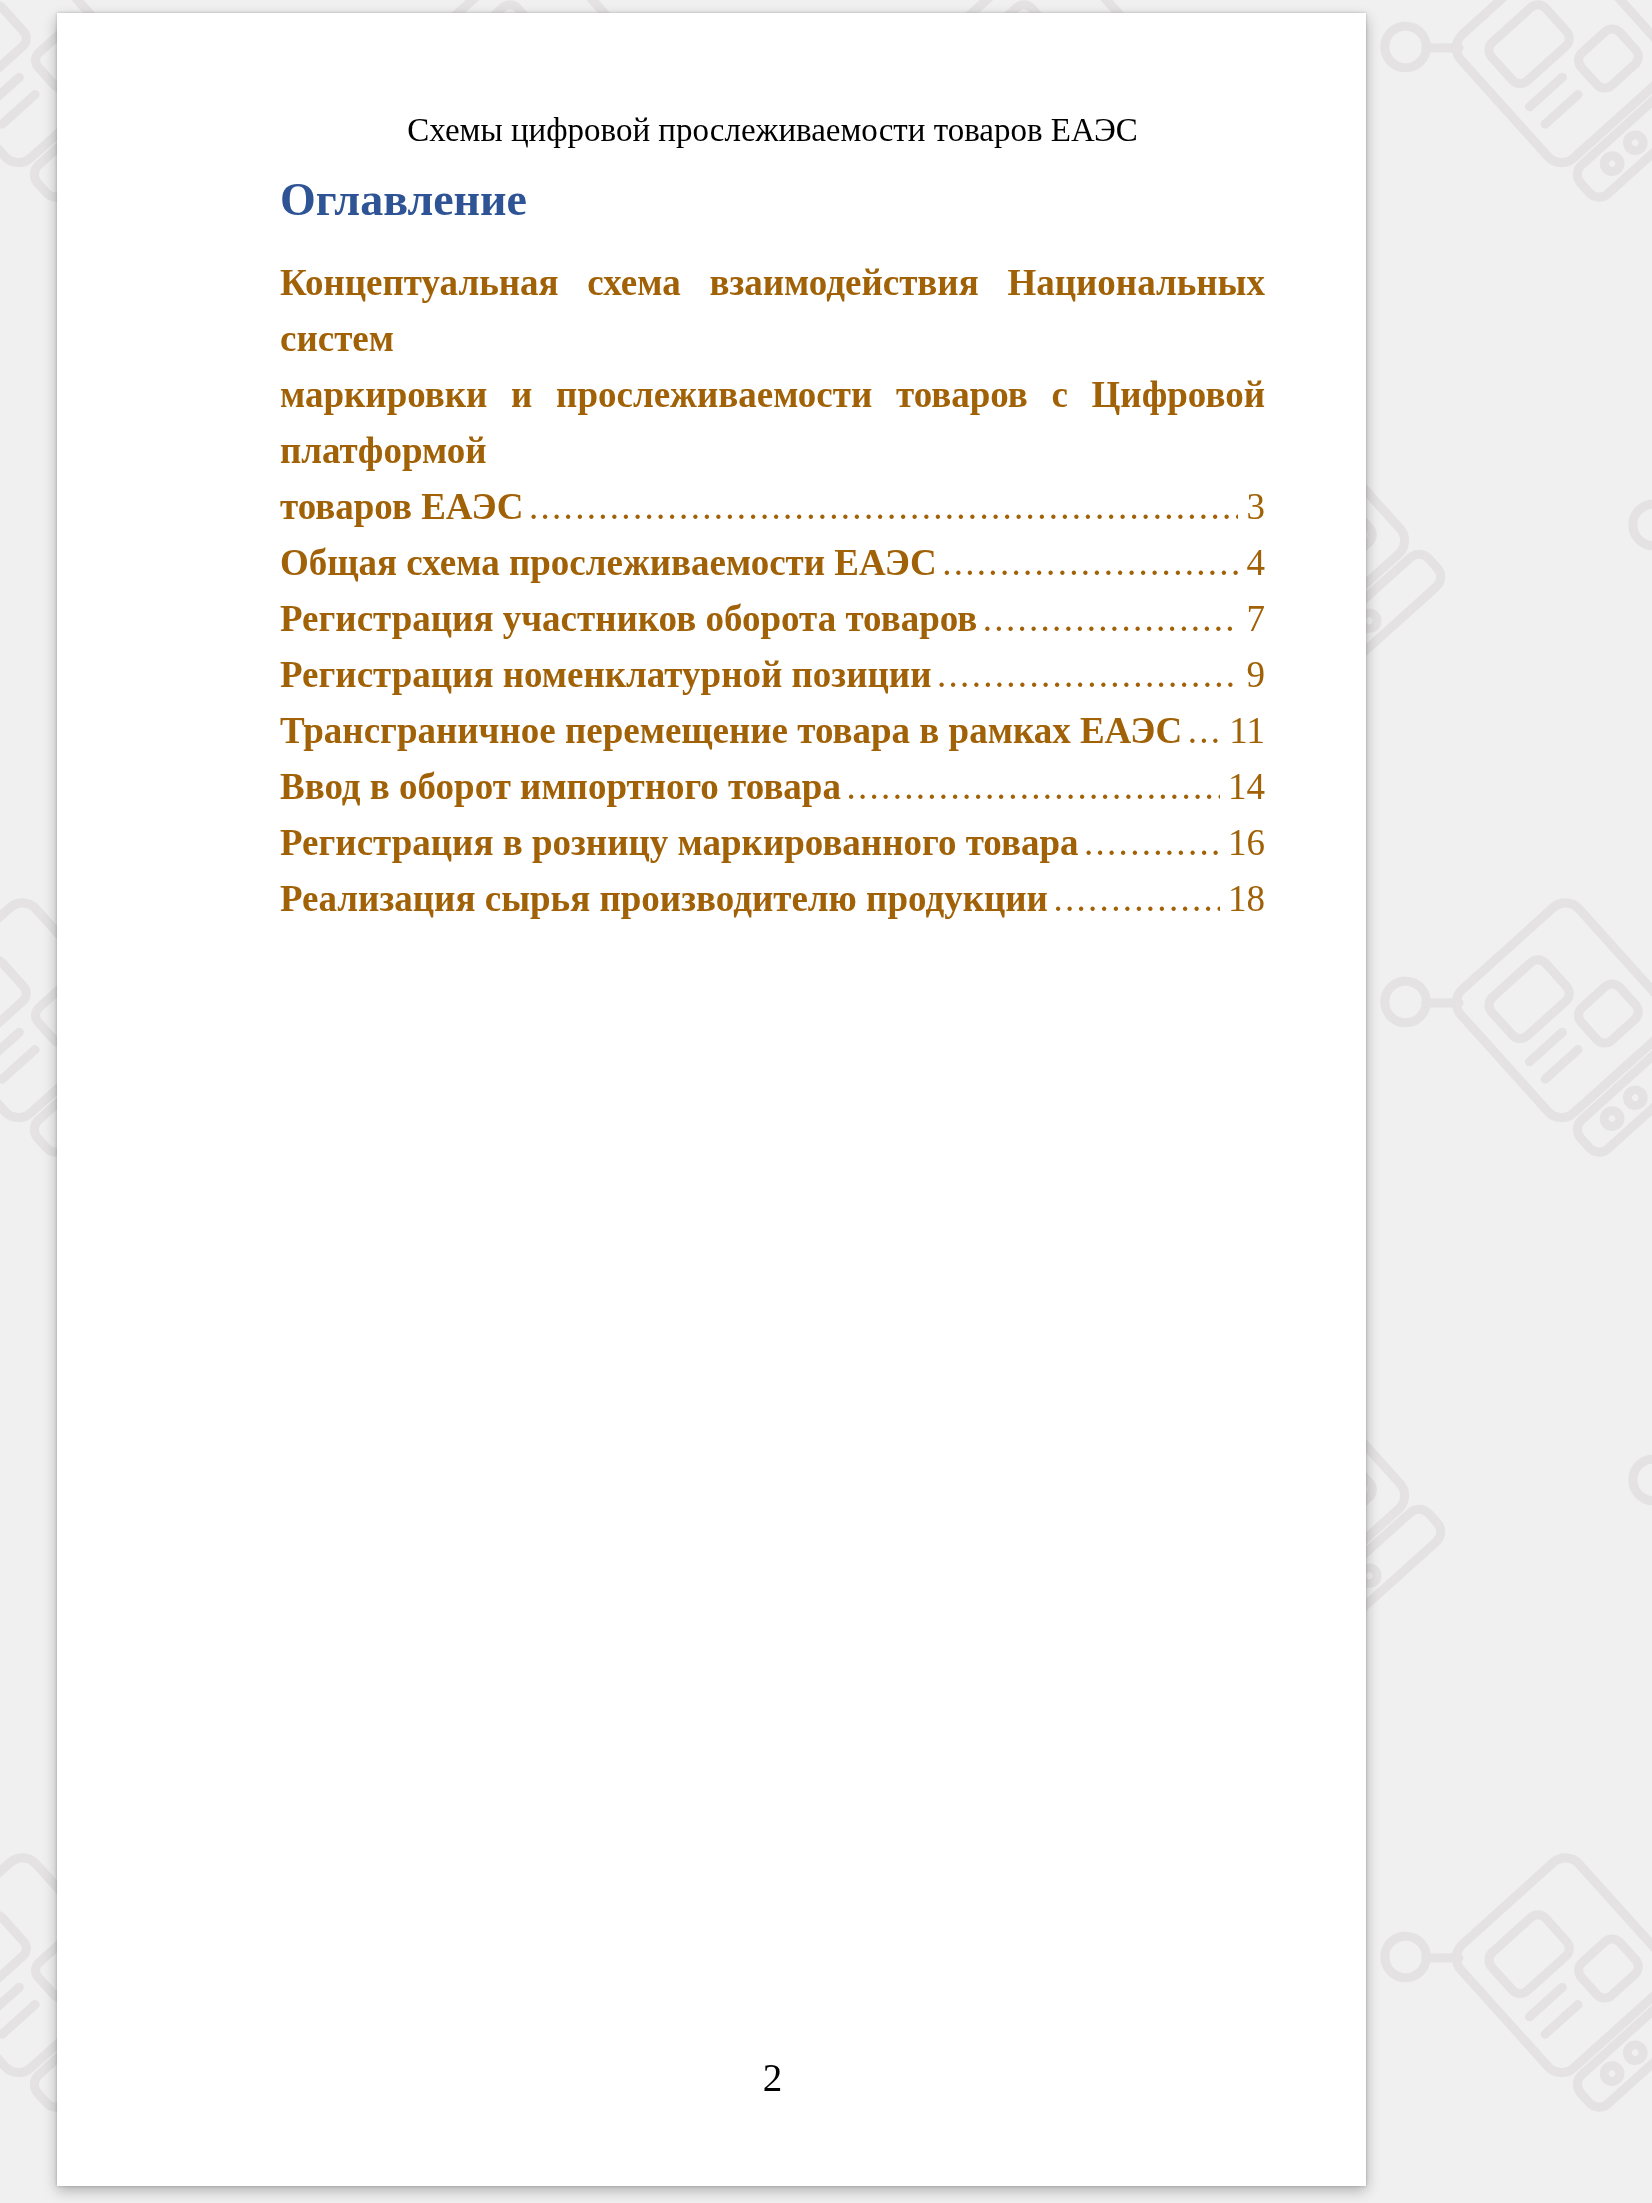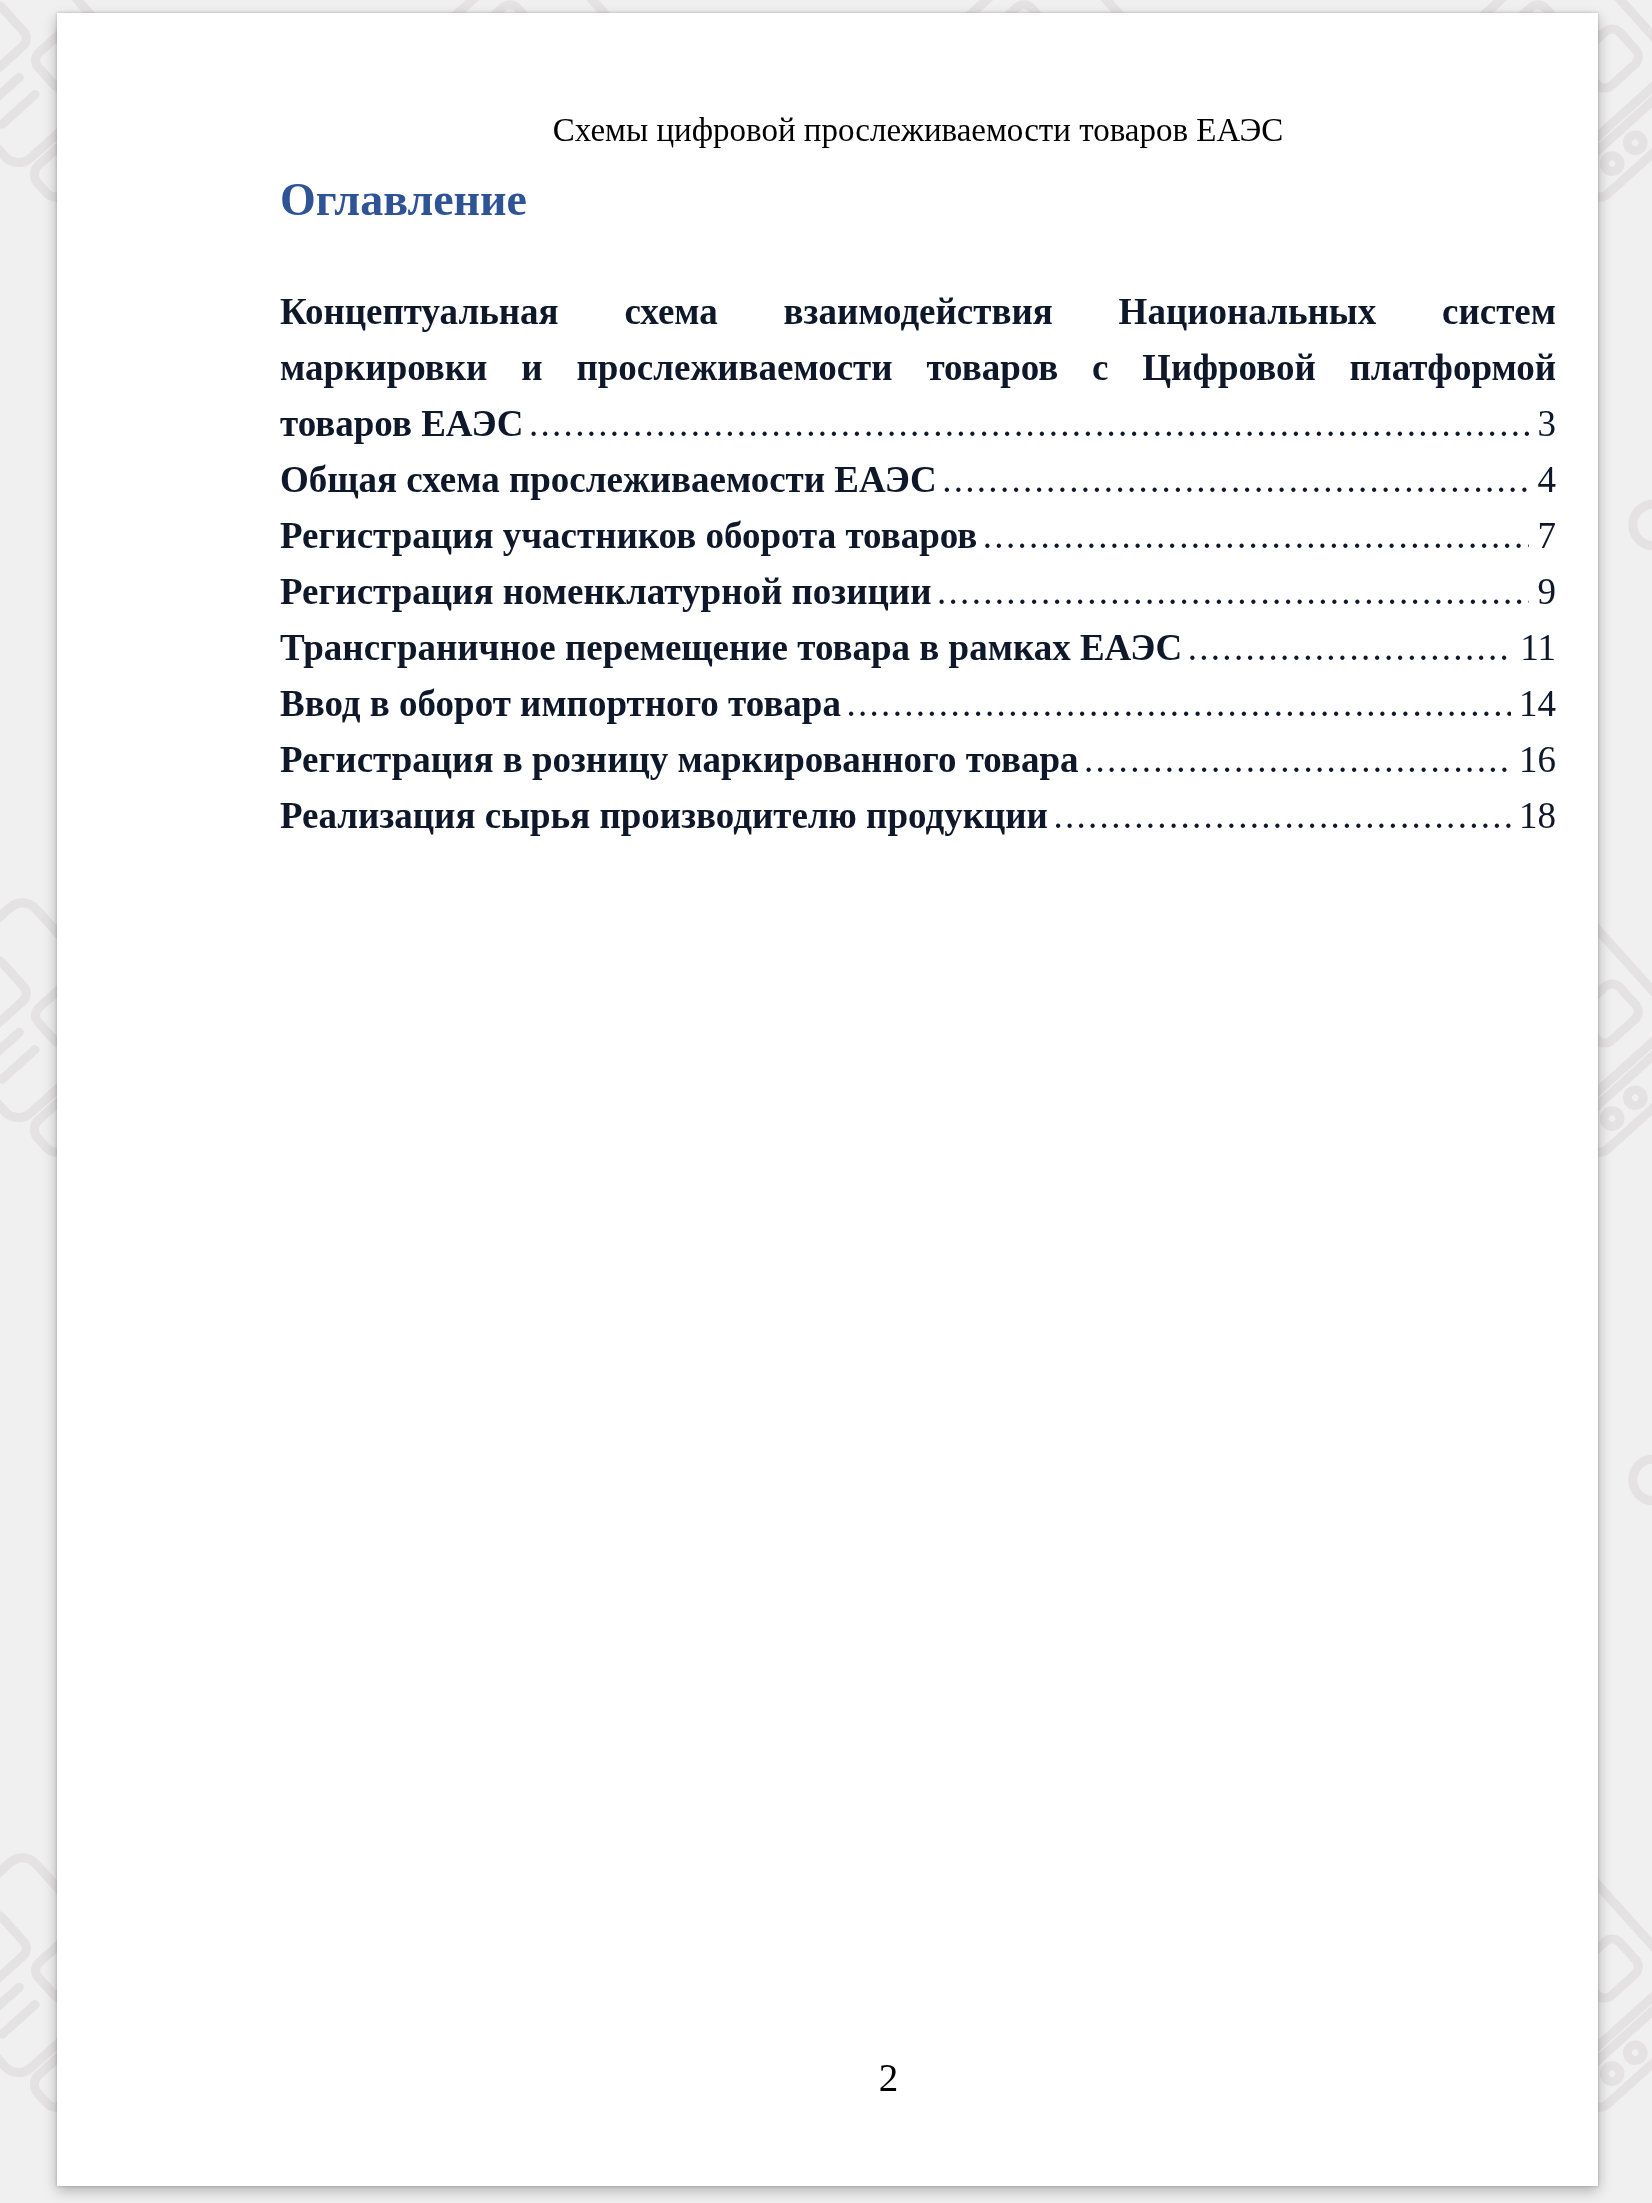--- a/index.html
+++ b/index.html
@@ -10,37 +10,37 @@
     overflow:hidden;position:relative;
   }
   
   .bg-pattern{position:absolute;inset:0;z-index:0;overflow:hidden;}
   .doodle{position:absolute;width:275px;height:312px;transform:rotate(-42deg);opacity:.9;}
   .doodle svg{width:100%;height:100%;}
 
   
   .sheet{
     position:absolute;z-index:1;
-    left:57px;top:13px;width:1541px;height:2173px;
+    left:57px;top:13px;width:1309px;height:2173px;
     background:#ffffff;
     box-shadow:0 0 2.8px rgba(0,0,0,.22),0 4.6px 13px rgba(0,0,0,.28);
     box-sizing:border-box;
-    padding:0 42px 0 223px;
+    padding:0 101px 0 223px;
   }
   .doc-header{
     margin-top:96px;
     font-size:33px;line-height:42px;
     text-align:center;color:#000;
   }
   .toc-title{
     margin-top:20px;
     font-size:46px;line-height:57px;font-weight:bold;
     text-align:left;color:#2E5496;
   }
-  .toc{margin-top:56px;color:#0f172a;}
+  .toc{margin-top:27px;color:#a16207;}
   .toc-entry{font-size:37px;line-height:56px;font-weight:bold;}
   .toc-jline{
     text-align:justify;text-align-last:justify;
     -moz-text-align-last:justify;
   }
   .toc-lastline{display:flex;align-items:flex-end;}
   .toc-label{white-space:nowrap;}
   .toc-dots{
     flex:1 1 auto;overflow:hidden;white-space:nowrap;
     font-weight:normal;letter-spacing:2.3px;

